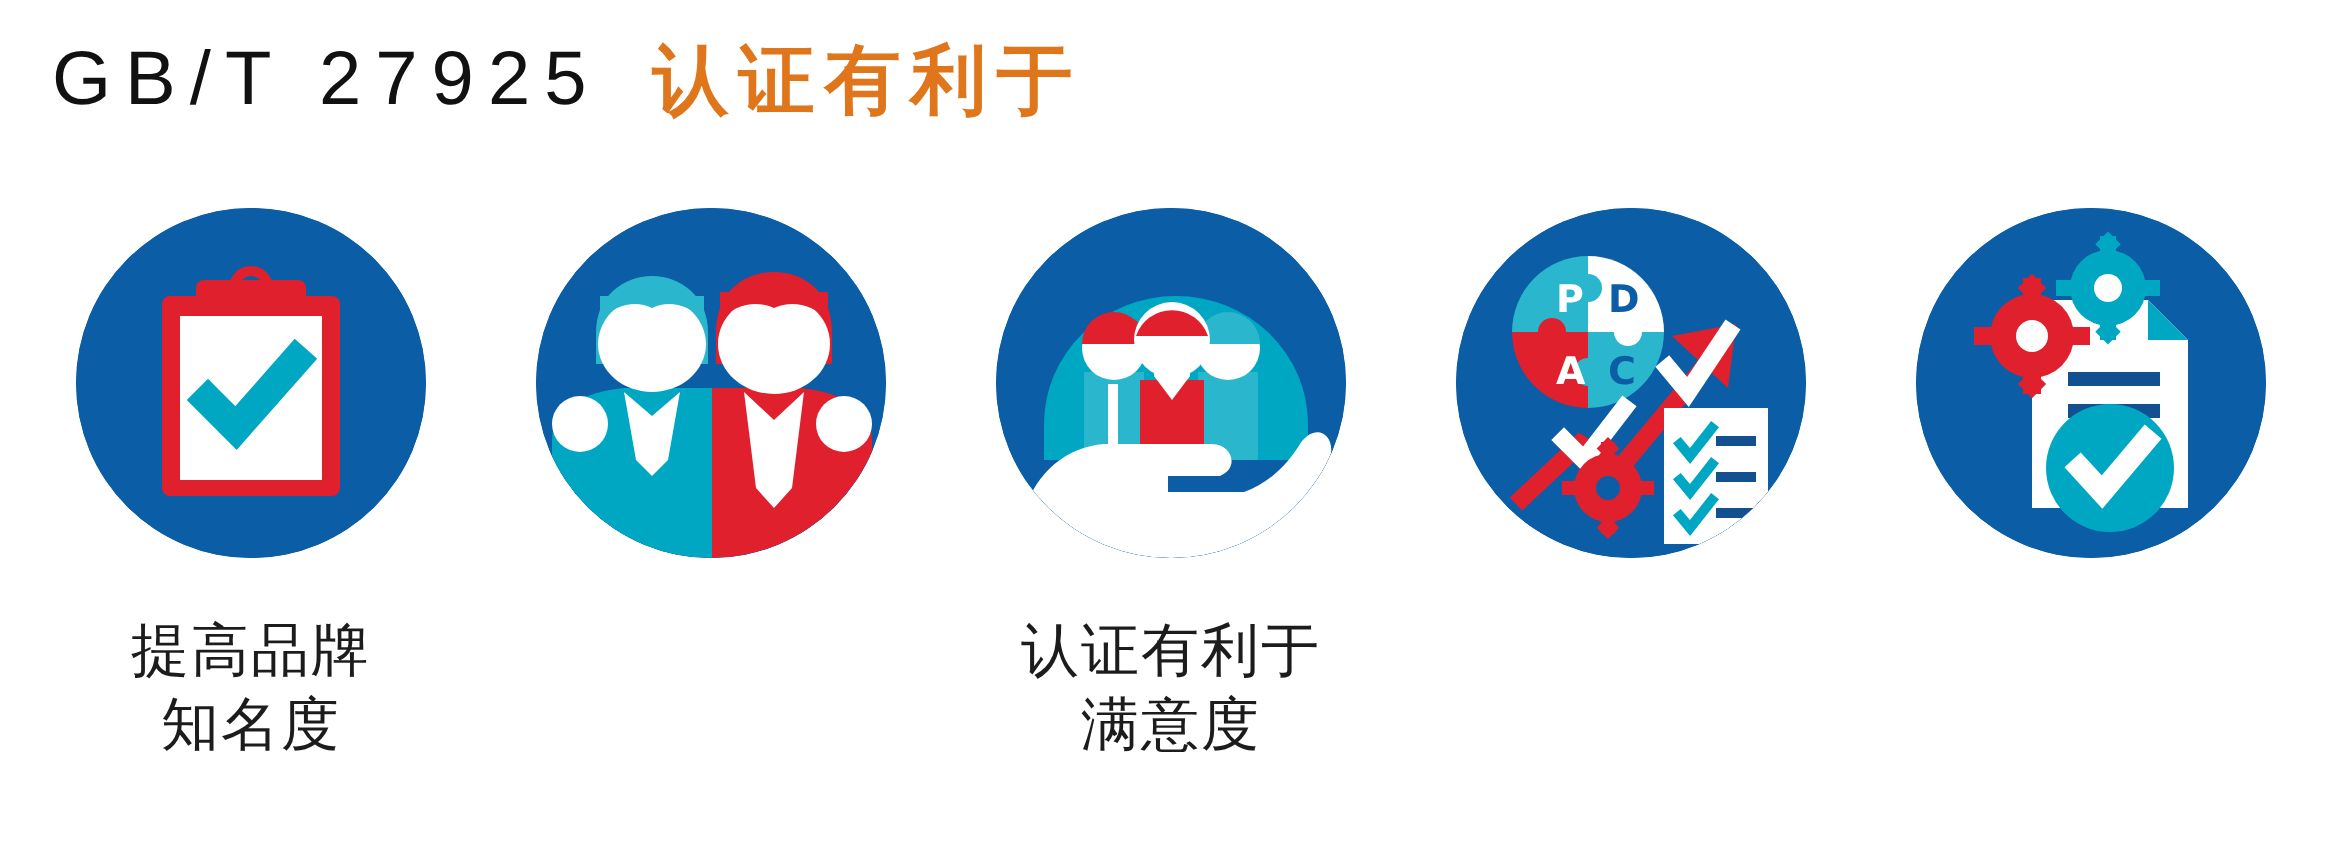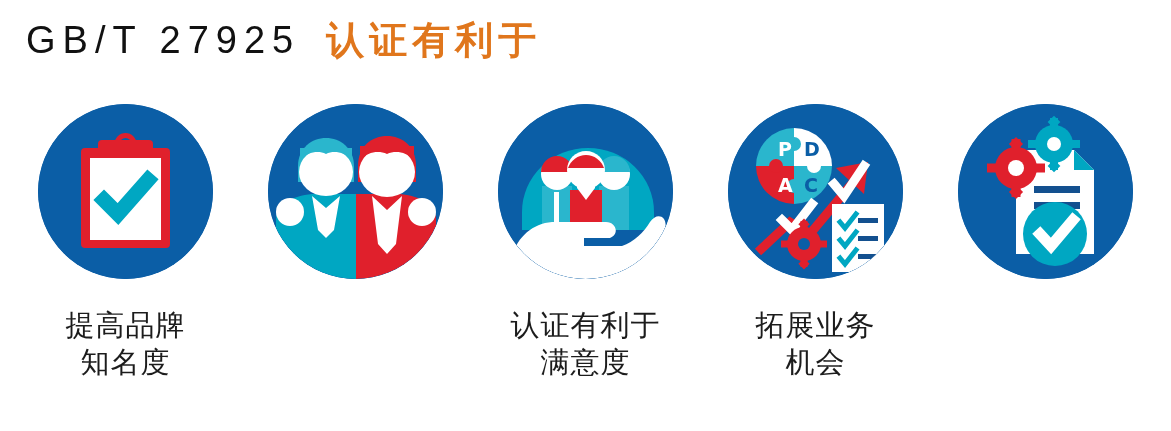--- a/index.html
+++ b/index.html
@@ -228,22 +228,20 @@
           <rect x="104" y="100" width="52" height="68" fill="#ffffff"></rect>
           <path d="M112 118 L117 124 L128 110" fill="none" stroke="#00a7c2" stroke-width="5" stroke-linecap="square"></path>
           <rect x="130" y="114" width="20" height="5" fill="#13508f"></rect>
           <path d="M112 136 L117 142 L128 128" fill="none" stroke="#00a7c2" stroke-width="5" stroke-linecap="square"></path>
           <rect x="130" y="132" width="20" height="5" fill="#13508f"></rect>
           <path d="M112 154 L117 160 L128 146" fill="none" stroke="#00a7c2" stroke-width="5" stroke-linecap="square"></path>
           <rect x="130" y="150" width="20" height="5" fill="#13508f"></rect>
         </g>
       </svg>
     </div>
-    <div class="item-label">拓展业务
-机会</div>
   </div>
 
   <div class="item">
     <div class="circle">
       <svg viewBox="0 0 175 175" xmlns="http://www.w3.org/2000/svg" aria-hidden="true">
         <defs>
           <clipPath id="c5">
               <circle cx="87.5" cy="87.5" r="87.5"></circle>
             </clipPath>
         </defs>

